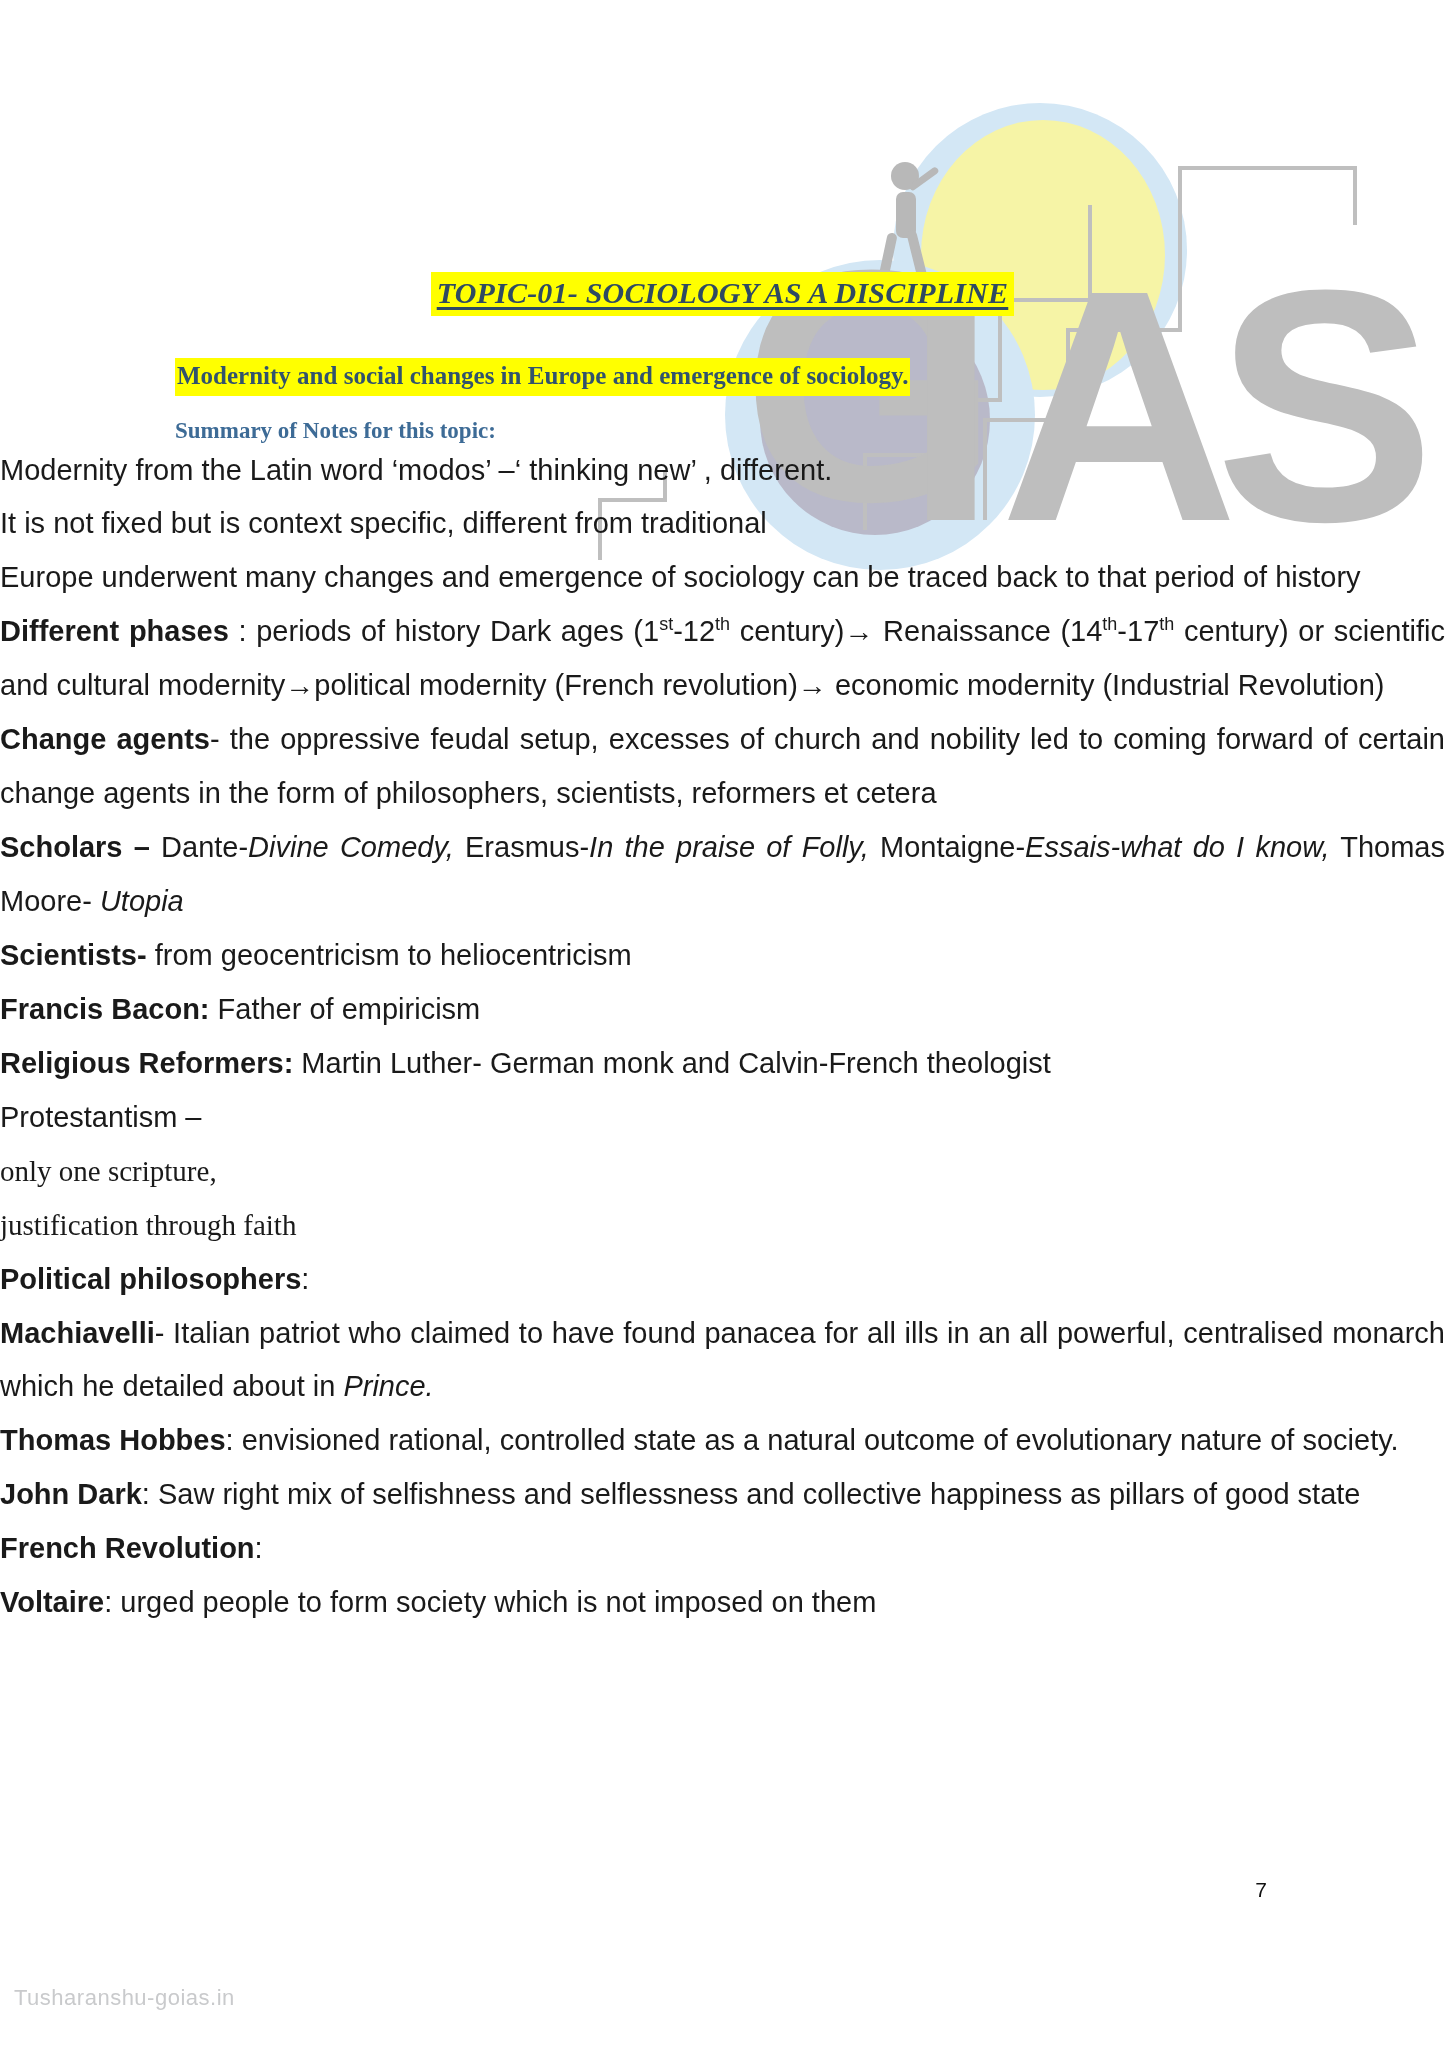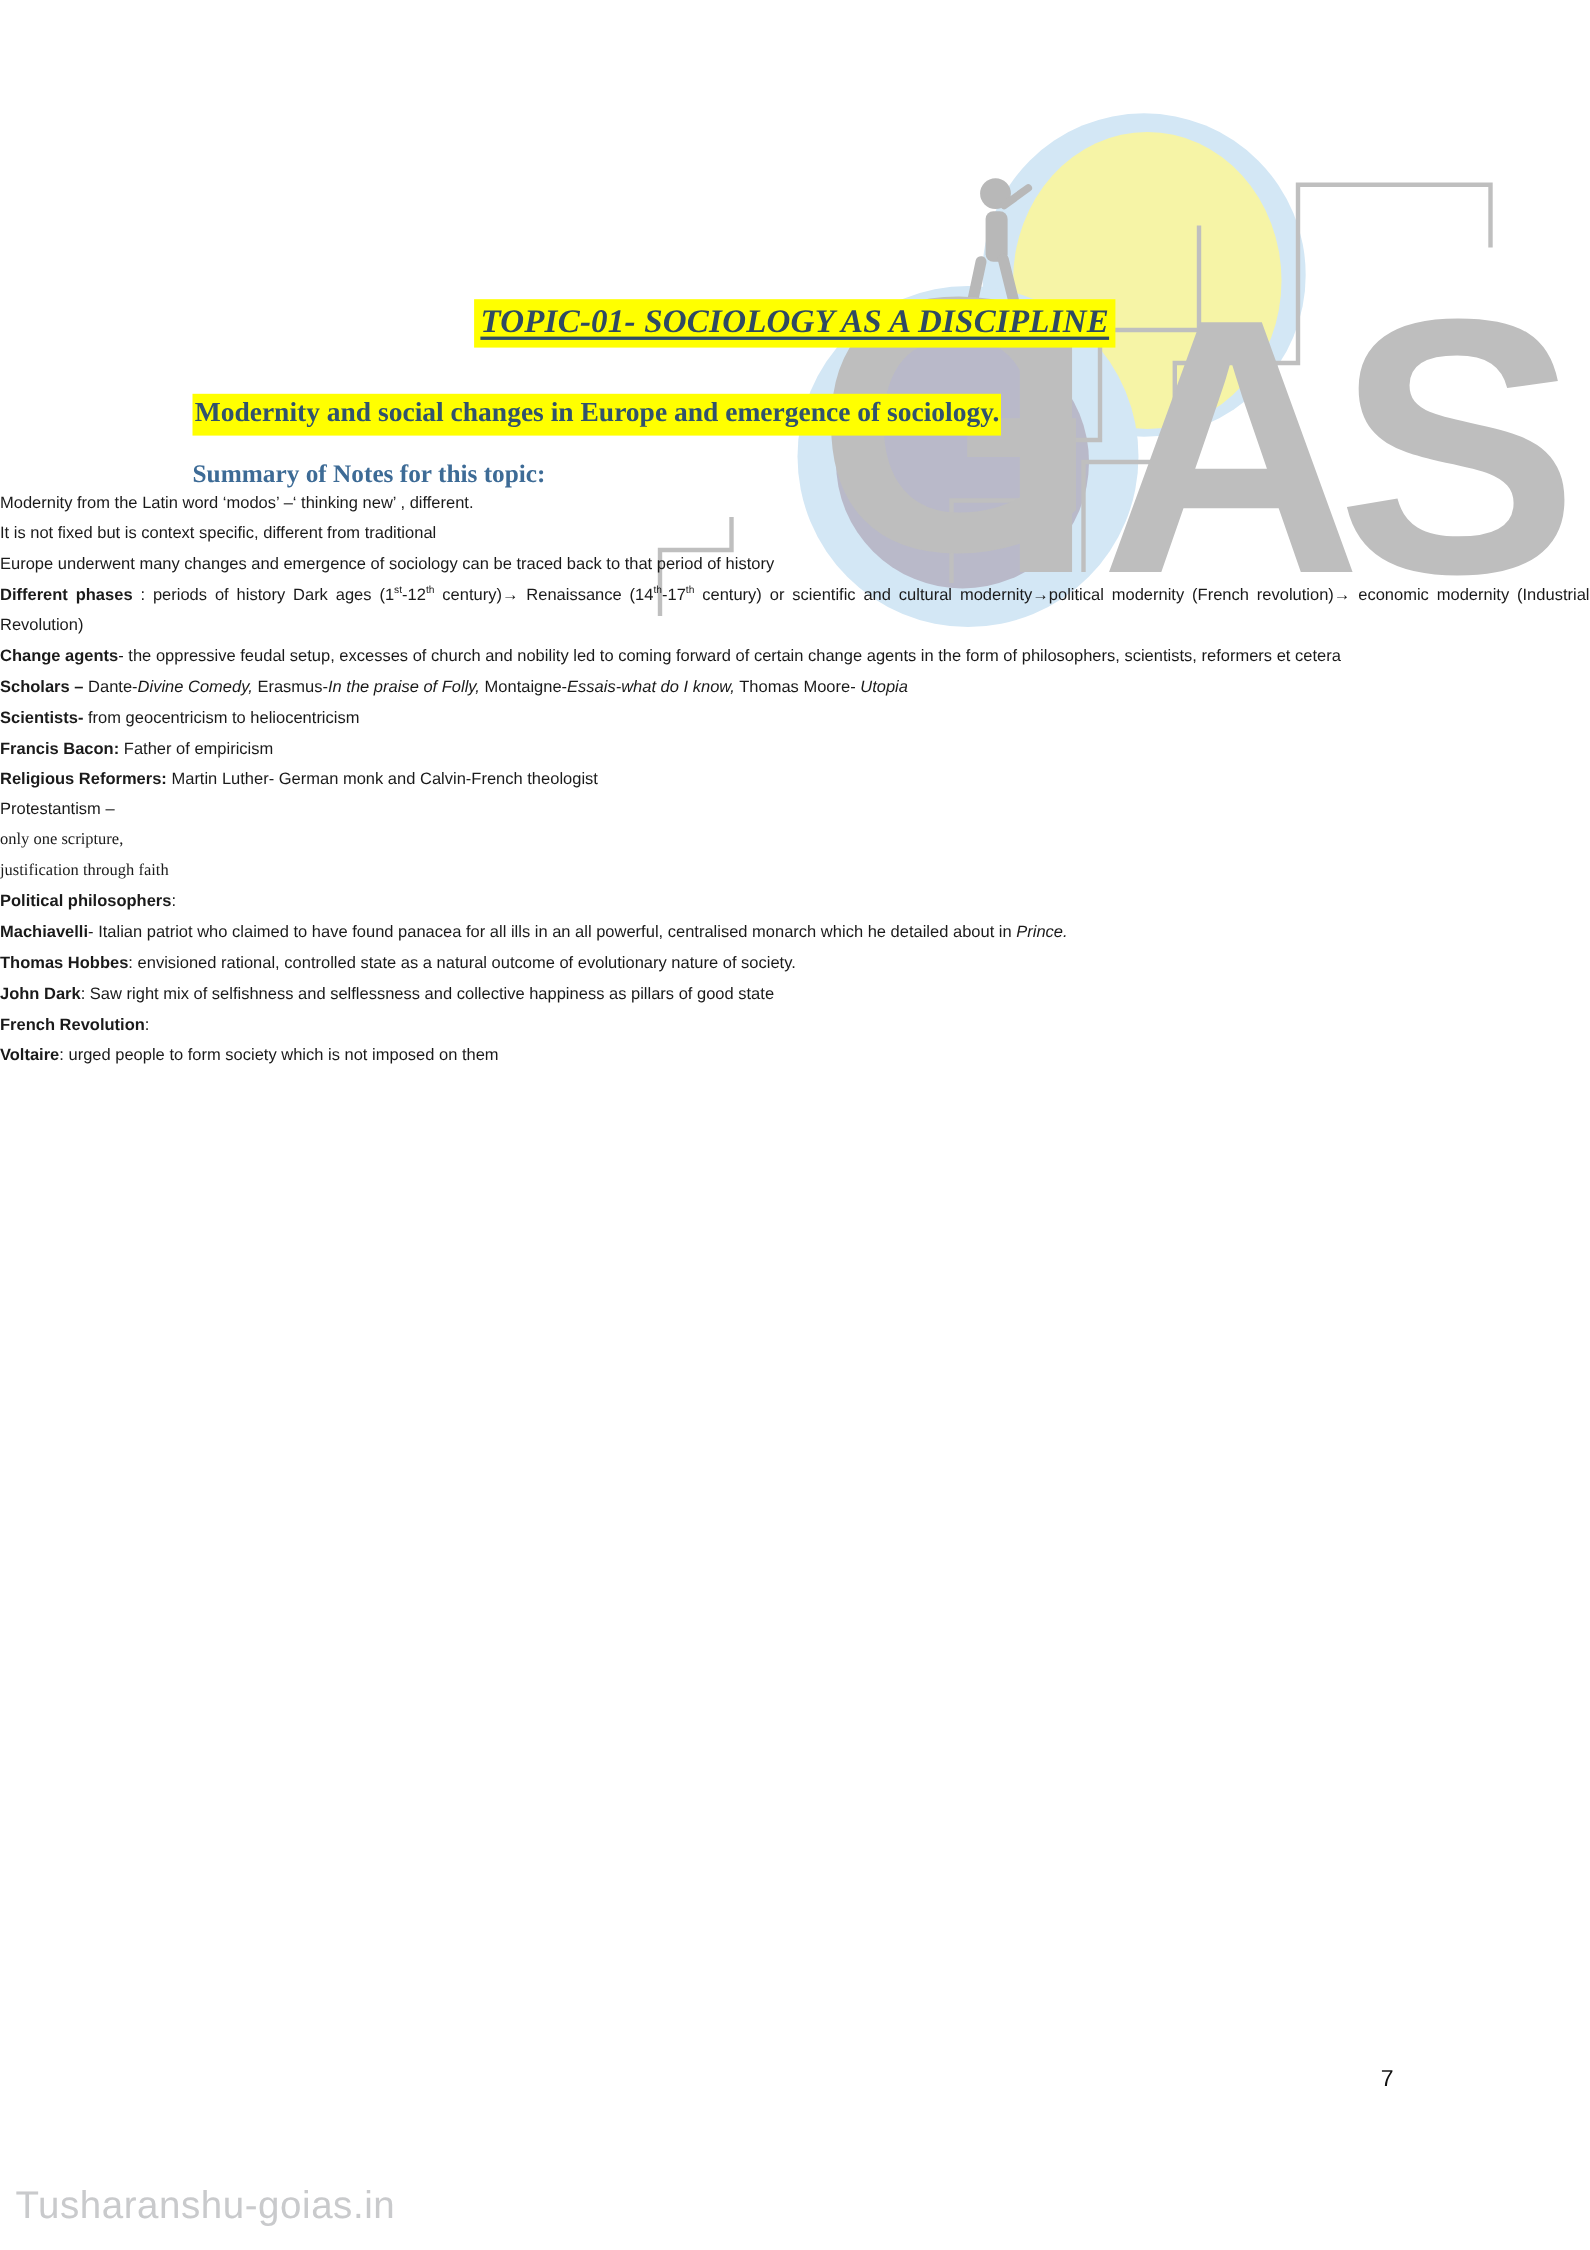--- a/index.html
+++ b/index.html
@@ -82,21 +82,21 @@
 
   
   ul.lvl {
     list-style: none;
     margin: 0;
     padding: 0;
   }
   li.item {
     position: relative;
     color: #1a1a1a;
-    font-size: 15px;
+    font-size: 29px;
     line-height: 1.86;
     text-align: justify;
     margin: 0;
   }
   li.item > .btxt { display: block; }
 
   
   .l1 { padding-left: 270px; padding-right: 275px; margin-top: 6px; }
   .l1 > li { }
   .l1 > li::before {
@@ -153,21 +153,21 @@
     right: 178px;
     top: 1878px;
     font-size: 21px;
     color: #111;
     z-index: 3;
   }
   .site-watermark {
     position: absolute;
     left: 14px;
     top: 1985px;
-    font-size: 35px;
+    font-size: 22px;
     color: #c9cacc;
     letter-spacing: .5px;
     z-index: 3;
     font-family: "Liberation Sans", sans-serif;
   }
 </style>
 </head>
 <body>
 
 <div class="page">

